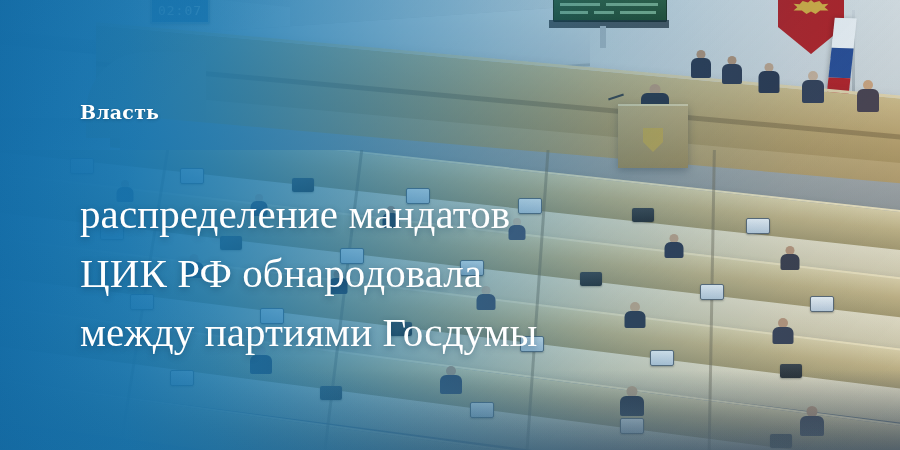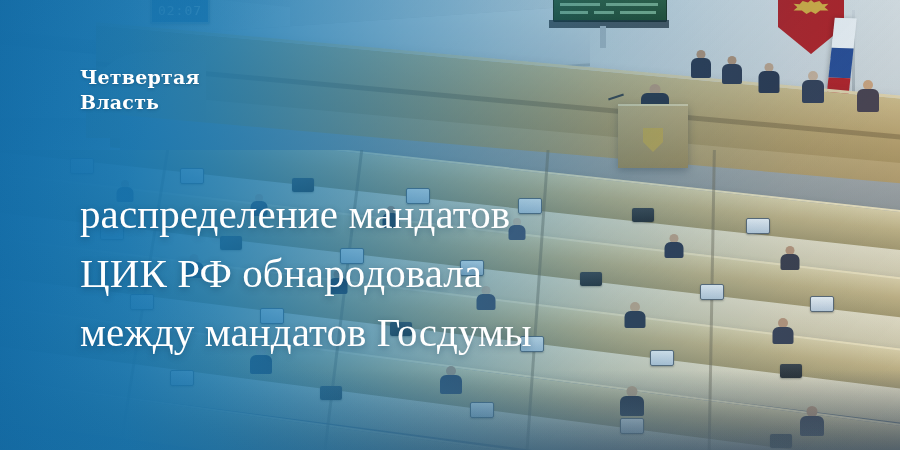--- a/index.html
+++ b/index.html
@@ -348,21 +348,21 @@
     top: 65px;
     width: 260px;
     color: #ffffff;
     font-family: "DejaVu Serif", "Liberation Serif", serif;
     font-weight: 700;
     font-size: 19px;
     line-height: 25px;
     letter-spacing: 0.2px;
     text-shadow: 0 1px 3px rgba(10,50,78,0.35);
   }
-  .logo .l2 { display: block; }
+  .logo .l2 { display: block; margin-top: 35px; }
 
   .headline {
     position: absolute;
     left: 80px;
     top: 158px;
     width: 740px;
     color: #ffffff;
     font-family: "Liberation Serif", "DejaVu Serif", serif;
     font-weight: 400;
     font-size: 41px;
@@ -558,24 +558,23 @@
     </div>
   </div>
 
   <div class="tint-cool"></div>
   <div class="tint-solid"></div>
   <div class="tint-vignette"></div>
 
   <div class="content">
 
     <div class="logo">
-      <span class="l1">Четвертая</span>
       <span class="l2">Власть</span>
     </div>
 
     <h1 class="headline">
       <span class="hl-line">распределение мандатов</span>
       <span class="hl-line">ЦИК РФ обнародовала</span>
-      <span class="hl-line">между мандатов Госдумы</span>
+      <span class="hl-line">между партиями Госдумы</span>
     </h1>
 
   </div>
 </div>
 
 </body></html>

